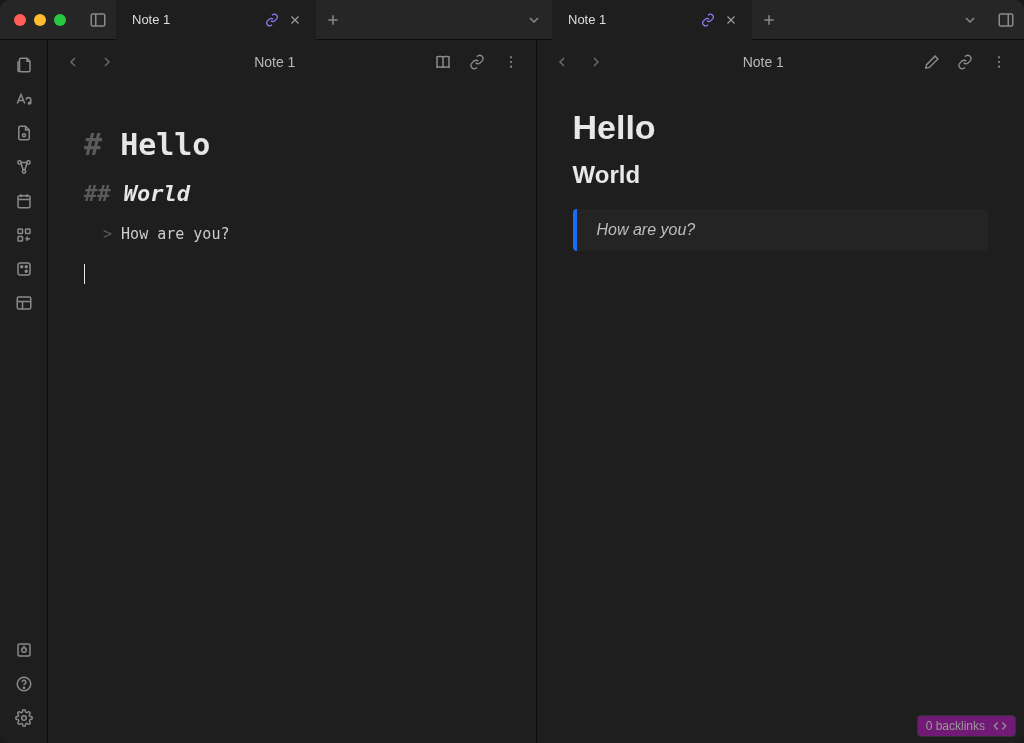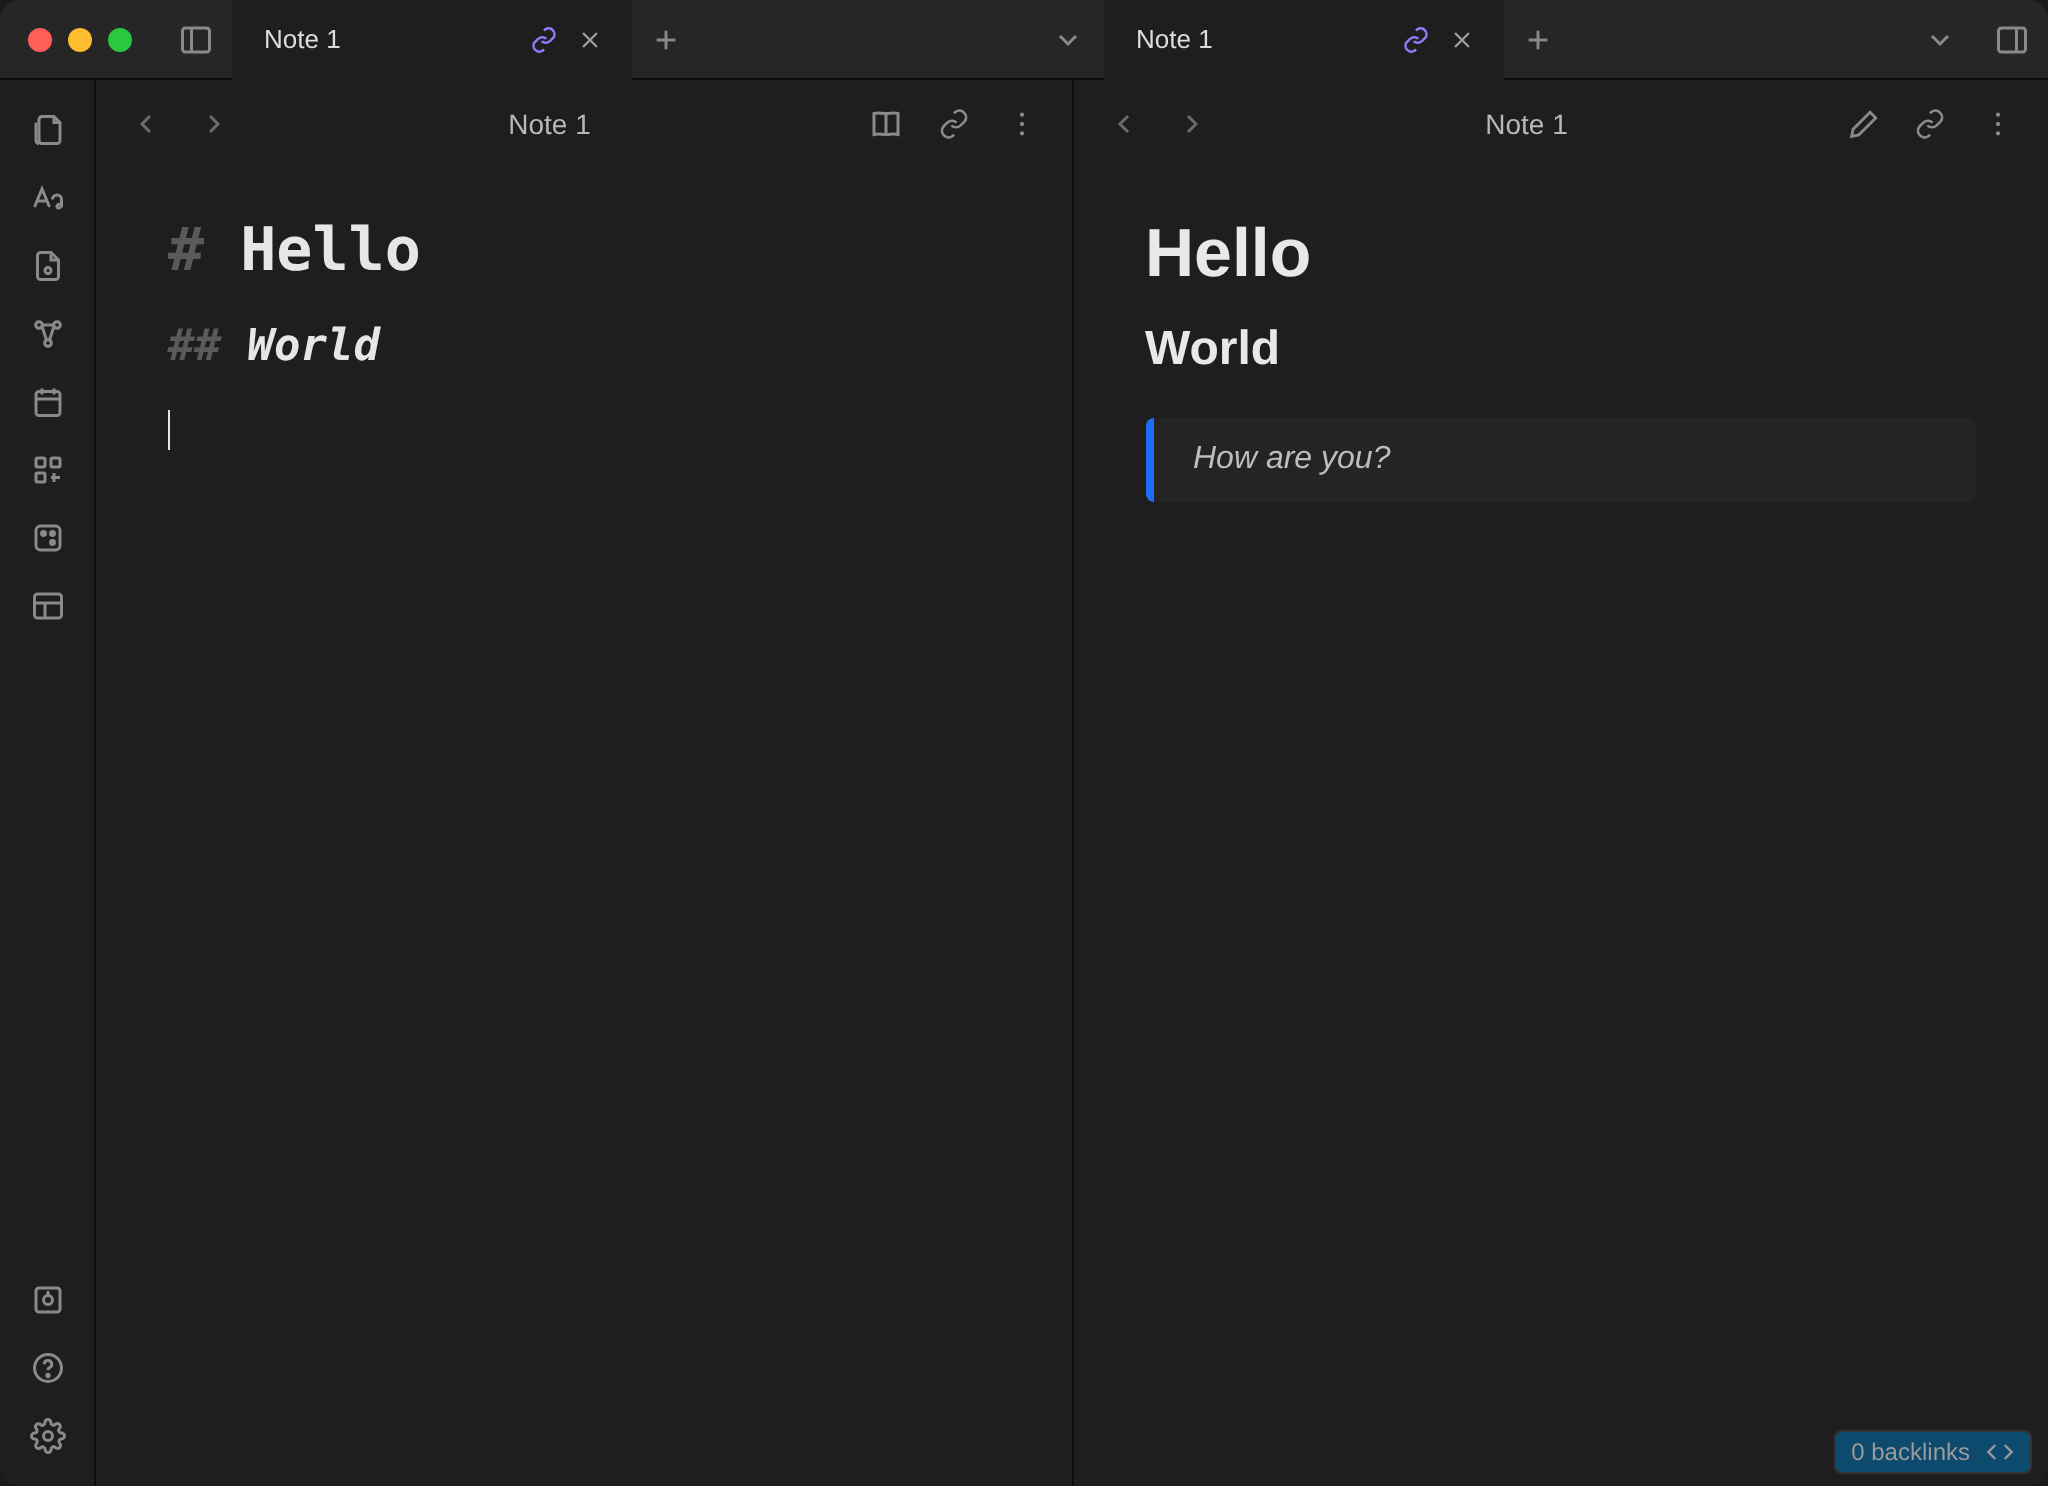--- a/index.html
+++ b/index.html
@@ -113,21 +113,21 @@
   }
 
   .pane-body {
     flex: 1;
     padding: 24px 36px;
     overflow: auto;
     position: relative;
   }
 
   
-  .md-line { font-family: "SFMono-Regular", ui-monospace, Menlo, Consolas, monospace; }
+  .md-line { font-family: "SFMono-Regular", ui-monospace, Menlo, Consolas, monospace; margin-top: 19px; }
   .md-h1 { font-size: 30px; font-weight: 700; margin-bottom: 18px; }
   .md-h2 { font-size: 22px; font-weight: 700; margin-bottom: 18px; font-style: italic; }
   .md-marker { color: #5a5a5a; }
   .md-hx-text { color: #e6e6e6; }
   .md-quote { font-size: 15px; color: #cccccc; margin-bottom: 20px; }
   .md-quote-marker { color: #5a5a5a; }
   .md-cursor {
     display: inline-block; width: 1px; height: 20px; background: #e6e6e6;
     vertical-align: middle;
     animation: blink 1s step-start infinite;
@@ -152,21 +152,21 @@
   }
 
   
   .statusbar {
     position: absolute;
     right: 8px; bottom: 6px;
     display: flex;
     align-items: center;
     gap: 8px;
     padding: 3px 8px;
-    background: #0c4a6e;
+    background: #701a75;
     border: 1px solid #333;
     border-radius: 4px;
     color: #9a9a9a;
     font-size: 12px;
   }
 
   svg { display: block; }
 </style>
 </head>
 <body>
@@ -381,20 +381,26 @@
         <div class="md-line md-h1">
           <span class="md-marker">#</span>
           <span> </span>
           <span class="md-hx-text">Hello</span>
         </div>
         <div class="md-line md-h2">
           <span class="md-marker">##</span>
           <span> </span>
           <span class="md-hx-text">World</span>
         </div>
+        <div class="md-line md-quote">
+          <span style="display:inline-block;width:10px;"></span>
+          <span class="md-quote-marker">&gt;</span>
+          <span> </span>
+          <span>How are you?</span>
+        </div>
         <div class="md-line" style="height:24px; margin-top:18px;">
           <span class="md-cursor"></span>
         </div>
       </div>
     </div>
 
     <div class="pane">
       <div class="pane-header">
         <div class="ph-nav">
           <svg width="16" height="16" viewBox="0 0 24 24" fill="none" stroke="currentColor" stroke-width="2.2">

